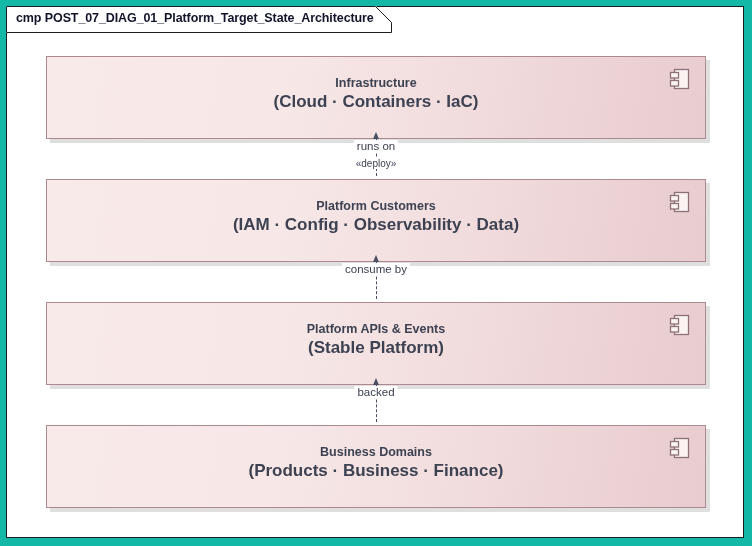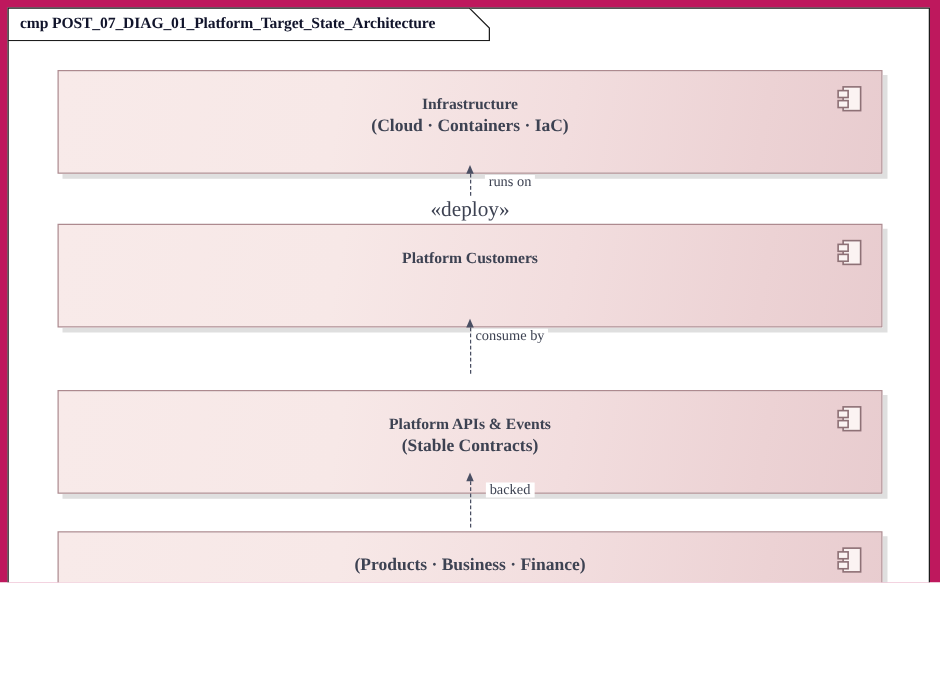--- a/index.html
+++ b/index.html
@@ -6,24 +6,23 @@
     margin: 0;
     padding: 0;
     background: #ffffff;
   }
   body {
     font-family: "Liberation Sans", "DejaVu Sans", sans-serif;
   }
   #canvas {
     position: relative;
     width: 752px;
-    height: 466px;
-    background: #be185d;
+    height: 546px;
+    background: #14b8a6;
     overflow: hidden;
-    font-family: Liberation Serif, serif;
   }
 
   
   .frame {
     position: absolute;
     left: 6px;
     top: 6px;
     width: 738px;
     height: 532px;
     border: 1px solid #1d1d1d;
@@ -82,21 +81,21 @@
     line-height: 18px;
   }
   .comp-title {
     display: block;
     font-size: 12.5px;
     font-weight: bold;
     color: #3d4252;
   }
   .comp-sub {
     display: block;
-    font-size: 14px;
+    font-size: 17px;
     font-weight: bold;
     color: #3d4252;
     margin-top: 1px;
   }
 
   
   .comp-icon {
     position: absolute;
     right: 14px;
     top: 10px;
@@ -128,26 +127,25 @@
   }
   .conn-label {
     position: absolute;
     text-align: right;
     font-size: 11.5px;
     color: #3d4252;
     white-space: nowrap;
     transform: translateX(-50%);
     background: #ffffff;
     padding: 0 3px;
-    margin-left: 32px;
   }
   .conn-stereo {
     position: absolute;
     text-align: center;
-    font-size: 17px;
+    font-size: 10px;
     color: #3d4252;
     white-space: nowrap;
     transform: translateX(-50%);
     background: #ffffff;
     padding: 0 3px;
   }
 </style>
 </head>
 <body>
 
@@ -176,54 +174,56 @@
   <div class="connector" style="top:139px;">
     <div class="conn-line" style="height:37px;"></div>
     <div class="conn-arrow"></div>
     <div class="conn-label" style="top:1px;">runs on</div>
     <div class="conn-stereo" style="top:19px;">«deploy»</div>
   </div>
 
   <div class="component" style="top:179px;">
     <div class="comp-text">
       <span class="comp-title">Platform Customers</span>
+      <span class="comp-sub">(IAM · Config · Observability · Data)</span>
     </div>
     <svg class="comp-icon" viewBox="0 0 22 24">
       <rect x="5.5" y="2.5" width="14" height="19" fill="#fbf3f2" stroke="#8e7176" stroke-width="1.3"></rect>
       <rect x="1.5" y="5.5" width="8" height="5.5" fill="#fbf3f2" stroke="#8e7176" stroke-width="1.3"></rect>
       <rect x="1.5" y="13.5" width="8" height="5.5" fill="#fbf3f2" stroke="#8e7176" stroke-width="1.3"></rect>
     </svg>
   </div>
 
   <div class="connector" style="top:262px;">
     <div class="conn-line" style="height:37px;"></div>
     <div class="conn-arrow"></div>
     <div class="conn-label" style="top:1px;">consume by</div>
   </div>
 
-  <div class="component" style="top:312px;">
+  <div class="component" style="top:302px;">
     <div class="comp-text">
       <span class="comp-title">Platform APIs &amp; Events</span>
-      <span class="comp-sub">(Stable Contracts)</span>
+      <span class="comp-sub">(Stable Platform)</span>
     </div>
     <svg class="comp-icon" viewBox="0 0 22 24">
       <rect x="5.5" y="2.5" width="14" height="19" fill="#fbf3f2" stroke="#8e7176" stroke-width="1.3"></rect>
       <rect x="1.5" y="5.5" width="8" height="5.5" fill="#fbf3f2" stroke="#8e7176" stroke-width="1.3"></rect>
       <rect x="1.5" y="13.5" width="8" height="5.5" fill="#fbf3f2" stroke="#8e7176" stroke-width="1.3"></rect>
     </svg>
   </div>
 
   <div class="connector" style="top:385px;">
     <div class="conn-line" style="height:37px;"></div>
     <div class="conn-arrow"></div>
     <div class="conn-label" style="top:1px;">backed</div>
   </div>
 
   <div class="component" style="top:425px;">
     <div class="comp-text">
+      <span class="comp-title">Business Domains</span>
       <span class="comp-sub">(Products · Business · Finance)</span>
     </div>
     <svg class="comp-icon" viewBox="0 0 22 24">
       <rect x="5.5" y="2.5" width="14" height="19" fill="#fbf3f2" stroke="#8e7176" stroke-width="1.3"></rect>
       <rect x="1.5" y="5.5" width="8" height="5.5" fill="#fbf3f2" stroke="#8e7176" stroke-width="1.3"></rect>
       <rect x="1.5" y="13.5" width="8" height="5.5" fill="#fbf3f2" stroke="#8e7176" stroke-width="1.3"></rect>
     </svg>
   </div>
 
 </div>

